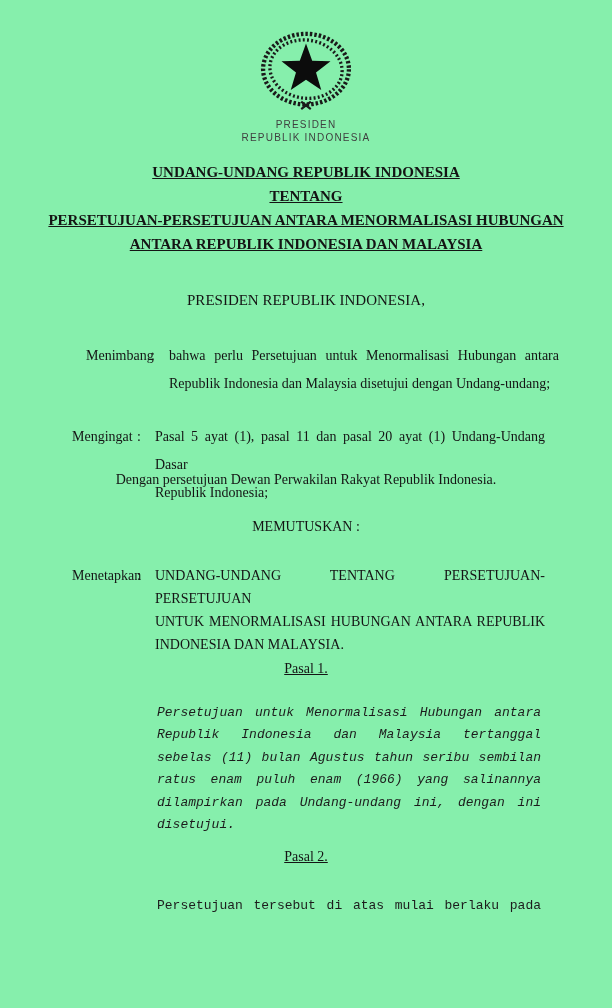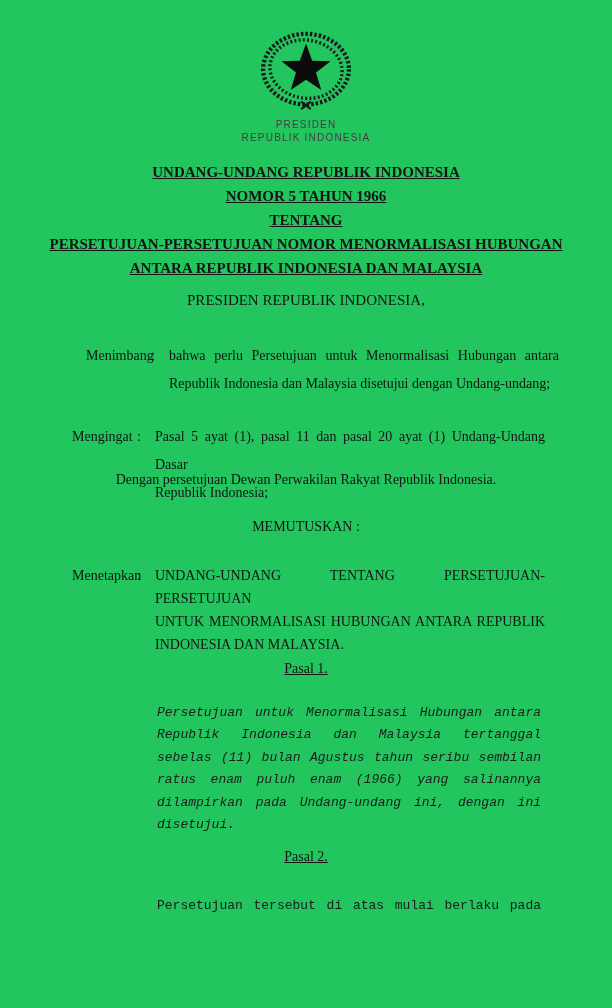--- a/index.html
+++ b/index.html
@@ -1,21 +1,21 @@
 <!DOCTYPE html>
 <html><head>
 <meta charset="utf-8">
 <style>
   html, body { margin: 0; padding: 0; background: #ffffff; }
   .page {
     position: relative;
     width: 612px;
     height: 1008px;
     margin: 0 auto;
-    background: #22c55e;
+    background: #86efac;
     font-family: "Liberation Serif", serif;
     color: #141414;
     overflow: hidden;
   }
 
   
   .emblem {
     position: absolute;
     top: 31px;
     left: 50%;
@@ -119,23 +119,22 @@
     <circle cx="50" cy="78" r="1.6" fill="#1a1a1a"></circle>
   </svg>
 
   <div class="emblem-caption">
     <div>PRESIDEN</div>
     <div>REPUBLIK INDONESIA</div>
   </div>
 
   <div class="title-block">
     <div>UNDANG-UNDANG REPUBLIK INDONESIA</div>
-    <div>NOMOR 5 TAHUN 1966</div>
     <div>TENTANG</div>
-    <div>PERSETUJUAN-PERSETUJUAN NOMOR MENORMALISASI HUBUNGAN</div>
+    <div>PERSETUJUAN-PERSETUJUAN ANTARA MENORMALISASI HUBUNGAN</div>
     <div>ANTARA REPUBLIK INDONESIA DAN MALAYSIA</div>
   </div>
 
   <div class="enacting-heading">PRESIDEN REPUBLIK INDONESIA,</div>
 
   <div class="clause lh28" style="top:342px;padding-left:14px;">
     <div class="lbl">Menimbang</div>
     <div class="sep">:</div>
     <div class="content">
       <div class="jl">bahwa perlu Persetujuan untuk Menormalisasi Hubungan antara</div>

